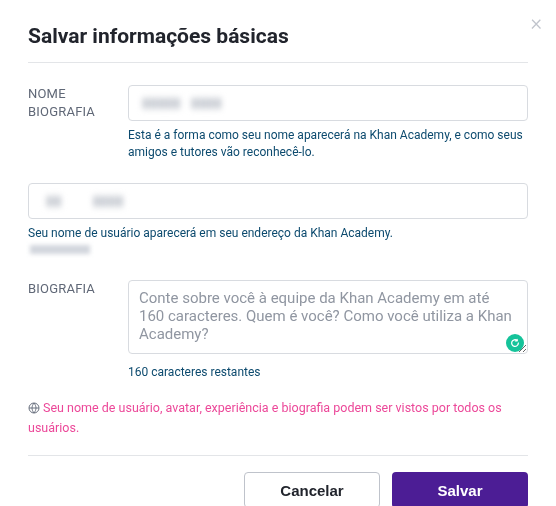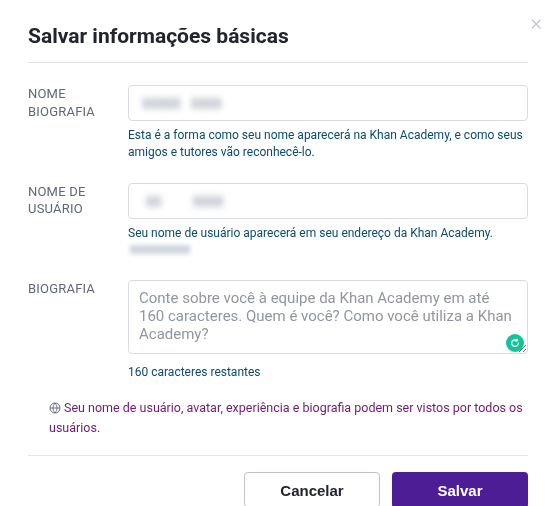--- a/index.html
+++ b/index.html
@@ -97,25 +97,24 @@
     bottom: 6px;
     width: 18px;
     height: 18px;
     border-radius: 50%;
     background: #15c39a;
     display:flex;align-items:center;justify-content:center;
   }
   .grammarly svg { width:10px;height:10px; }
   .public-note {
     font-size: 12.5px;
-    color: #701a75;
+    color: #ec4899;
     line-height: 1.45;
     margin-top: 2px;
     margin-bottom: 18px;
-    margin-left: 21px;
   }
   .globe {
     display: inline-block;
     vertical-align: -2px;
     margin-right: 3px;
   }
   .footer {
     border-top: 1px solid #e3e5e8;
     padding-top: 16px;
     display: flex;
@@ -163,21 +162,20 @@
   <div class="field-body">
     <div class="input-wrap">
       <input type="text" class="text-input" value="" style="">
       <span class="blurred" style="left:14px;">▮▮▮▮▮&nbsp;&nbsp;&nbsp;▮▮▮▮</span>
     </div>
     <div class="helper">Esta é a forma como seu nome aparecerá na Khan Academy, e como seus amigos e tutores vão reconhecê-lo.</div>
   </div>
 </div>
 
 <div class="field-row">
-  <div class="field-label">NOME DE USUÁRIO</div>
   <div class="field-body">
     <div class="input-wrap">
       <input type="text" class="text-input" value="" style="">
       <span class="blurred" style="left:18px;">▮▮&nbsp;&nbsp;&nbsp;&nbsp;&nbsp;&nbsp;&nbsp;&nbsp;&nbsp;▮▮▮▮</span>
     </div>
     <div class="helper">
       <span>Seu nome de usuário aparecerá em seu endereço da Khan Academy.</span><br>
       <span class="inline-blur"></span>
     </div>
   </div>

